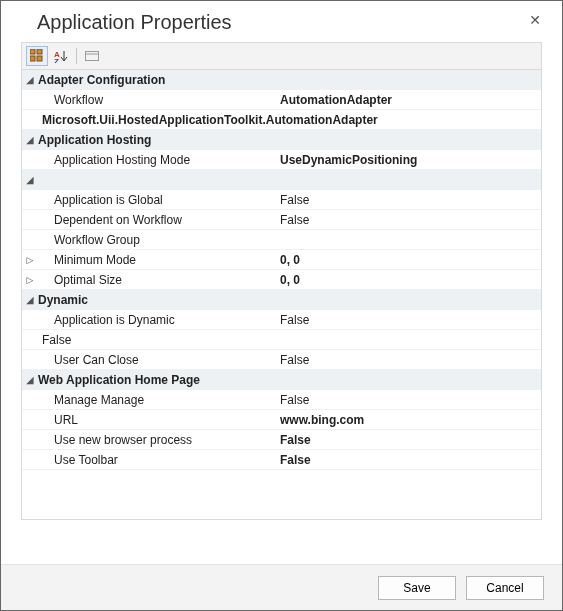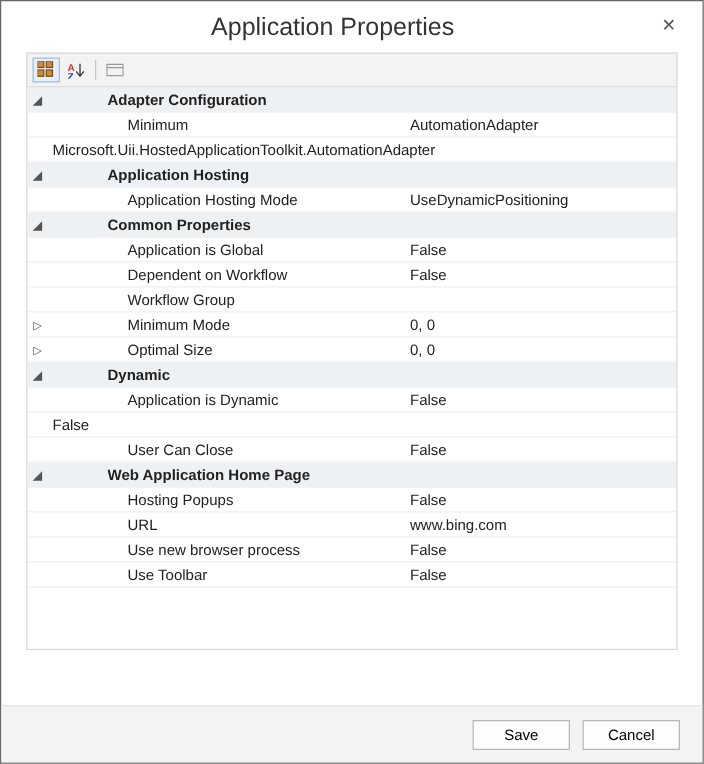--- a/index.html
+++ b/index.html
@@ -11,22 +11,21 @@
     background: #fff;
     width: 563px;
     height: 611px;
     position: relative;
     border: 1px solid #666;
     overflow: hidden;
   }
   .titlebar {
     display: flex;
     align-items: center;
-    padding: 10px 15px 8px 8px;
-    text-align: center;
+    padding: 10px 15px 8px 36px;
   }
   .title {
     font-size: 20px;
     font-weight: 400;
     color: #333;
     flex: 1;
   }
   .close-x {
     font-size: 14px;
     color: #555;
@@ -87,32 +86,31 @@
     text-align: center;
     font-size: 9px;
     color: #555;
     flex: none;
   }
   .label {
     width: 238px;
     padding-left: 0;
     overflow: hidden;
     text-overflow: ellipsis;
-    margin-left: 48px;
   }
   .row:not(.cat) .label {
     padding-left: 16px;
   }
   .value {
     flex: 1;
     padding-left: 4px;
     overflow: hidden;
     text-overflow: clip;
   }
-  .bold { font-weight: 400; }
+  .bold { font-weight: 700; }
   .button-bar {
     position: absolute;
     left: 0; right: 0; bottom: 0;
     height: 46px;
     background: #f3f3f3;
     border-top: 1px solid #e3e3e3;
     display: flex;
     justify-content: flex-end;
     align-items: center;
     padding-right: 18px;
@@ -161,40 +159,39 @@
 </div>
 
 <div class="grid-wrap" id="grid">
     <div class="row cat">
       <span class="exp">◢</span>
       <span class="label">Adapter Configuration</span>
       <span class="value"></span>
     </div>
     <div class="row">
       <span class="exp"></span>
-      <span class="label">Minimum</span>
+      <span class="label">Workflow</span>
       <span class="value bold">AutomationAdapter</span>
     </div>
     <div class="row">
       <span class="exp"></span>
       <span class="value bold">Microsoft.Uii.HostedApplicationToolkit.AutomationAdapter</span>
     </div>
     <div class="row cat">
       <span class="exp">◢</span>
       <span class="label">Application Hosting</span>
       <span class="value"></span>
     </div>
     <div class="row">
       <span class="exp"></span>
       <span class="label">Application Hosting Mode</span>
       <span class="value bold">UseDynamicPositioning</span>
     </div>
     <div class="row cat">
       <span class="exp">◢</span>
-      <span class="label">Common Properties</span>
       <span class="value"></span>
     </div>
     <div class="row">
       <span class="exp"></span>
       <span class="label">Application is Global</span>
       <span class="value ">False</span>
     </div>
     <div class="row">
       <span class="exp"></span>
       <span class="label">Dependent on Workflow</span>
@@ -234,21 +231,21 @@
       <span class="label">User Can Close</span>
       <span class="value ">False</span>
     </div>
     <div class="row cat">
       <span class="exp">◢</span>
       <span class="label">Web Application Home Page</span>
       <span class="value"></span>
     </div>
     <div class="row">
       <span class="exp"></span>
-      <span class="label">Hosting Popups</span>
+      <span class="label">Manage Manage</span>
       <span class="value ">False</span>
     </div>
     <div class="row">
       <span class="exp"></span>
       <span class="label">URL</span>
       <span class="value bold">www.bing.com</span>
     </div>
     <div class="row">
       <span class="exp"></span>
       <span class="label">Use new browser process</span>

